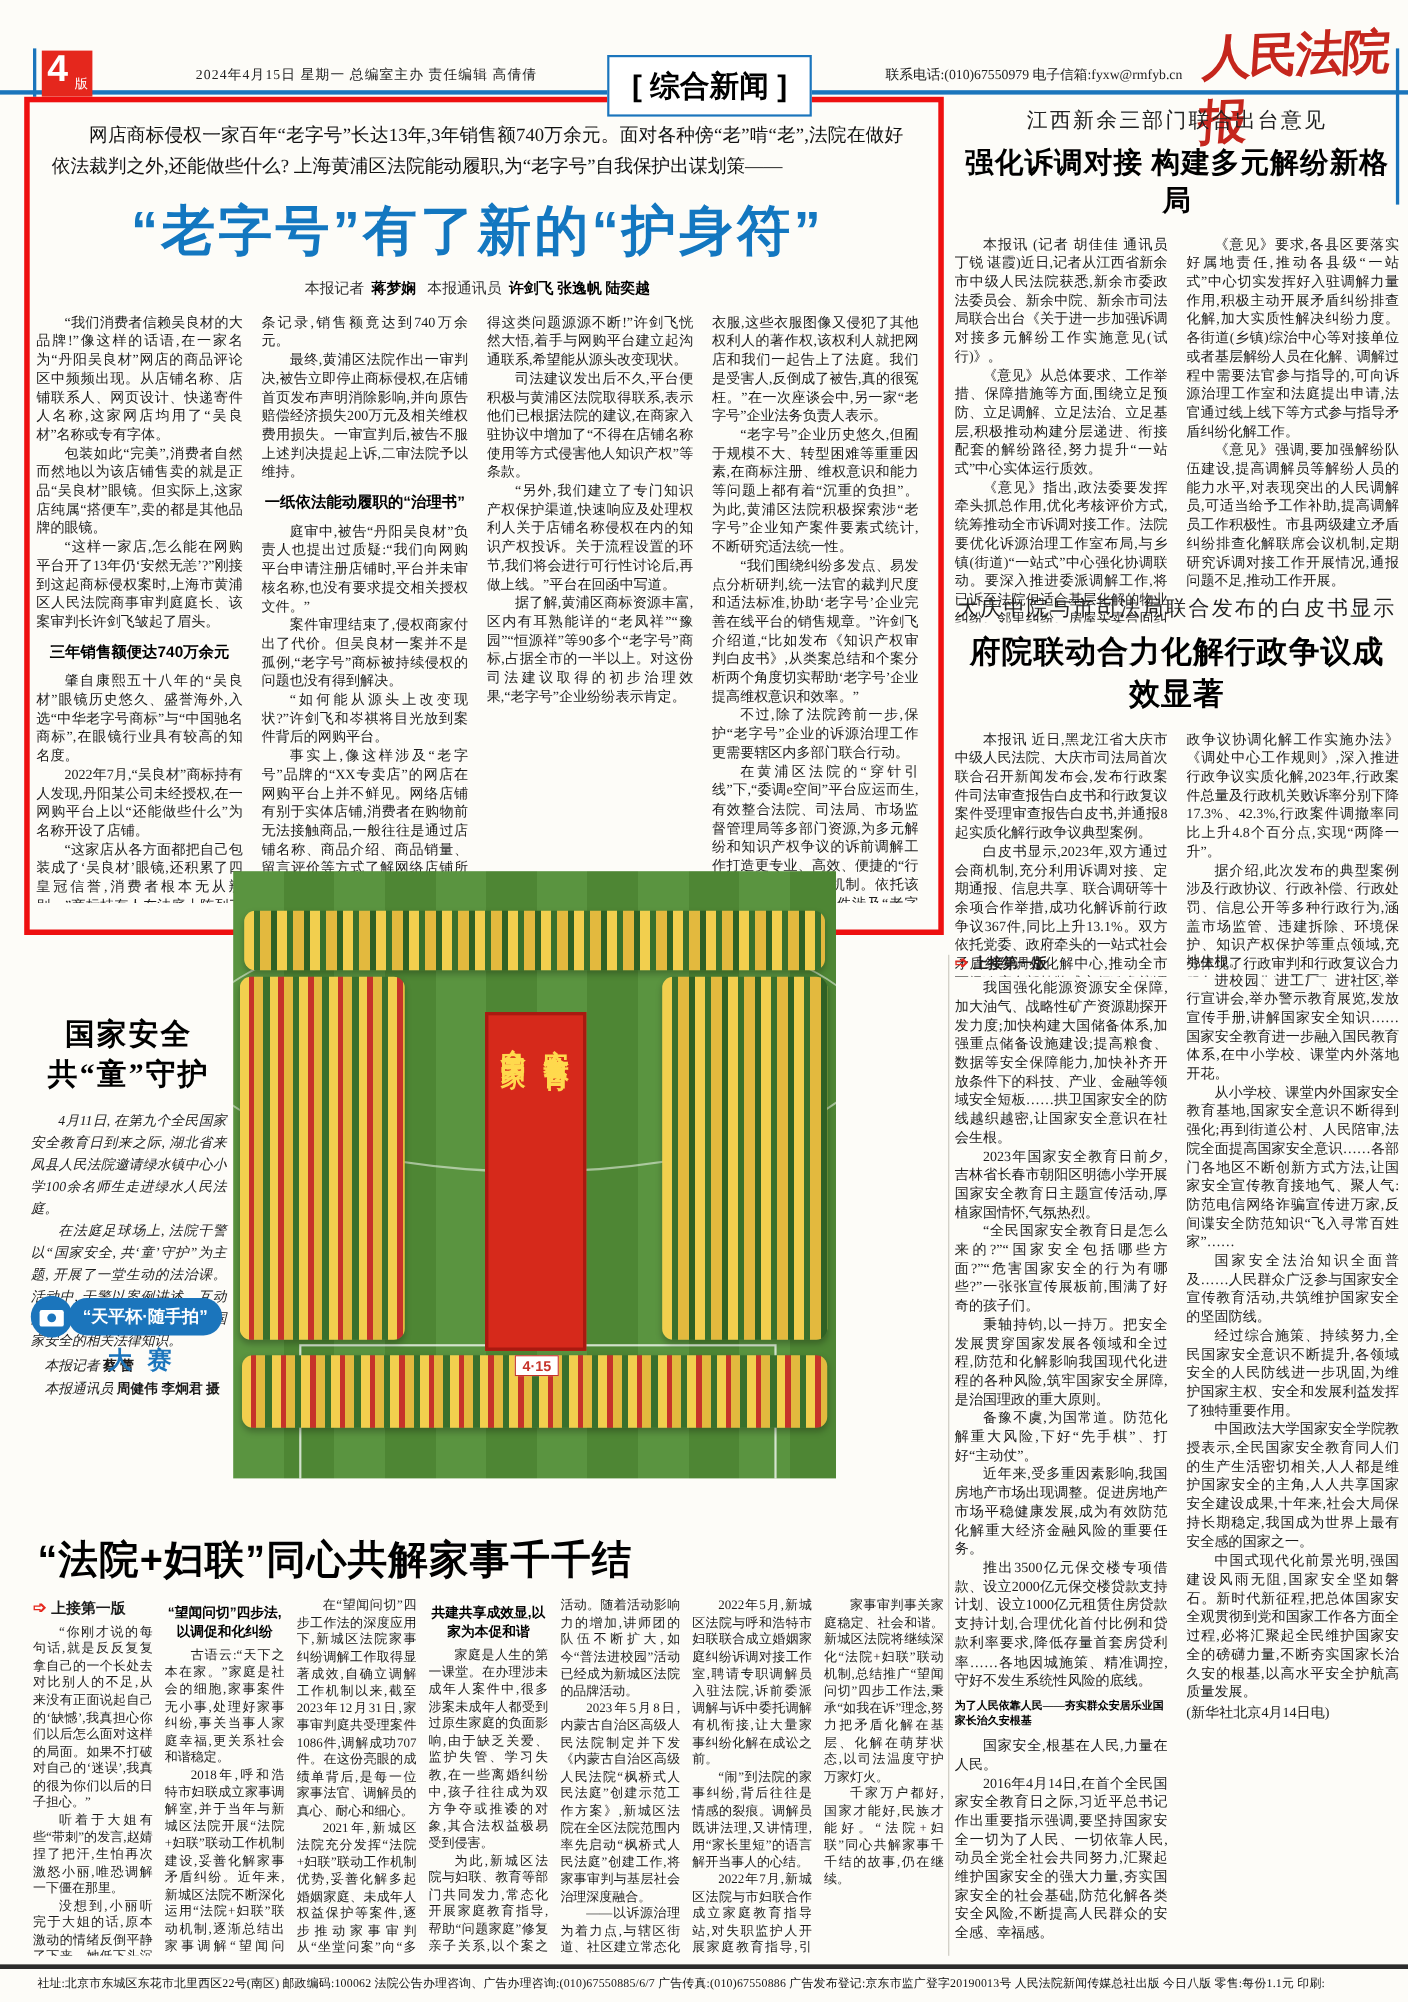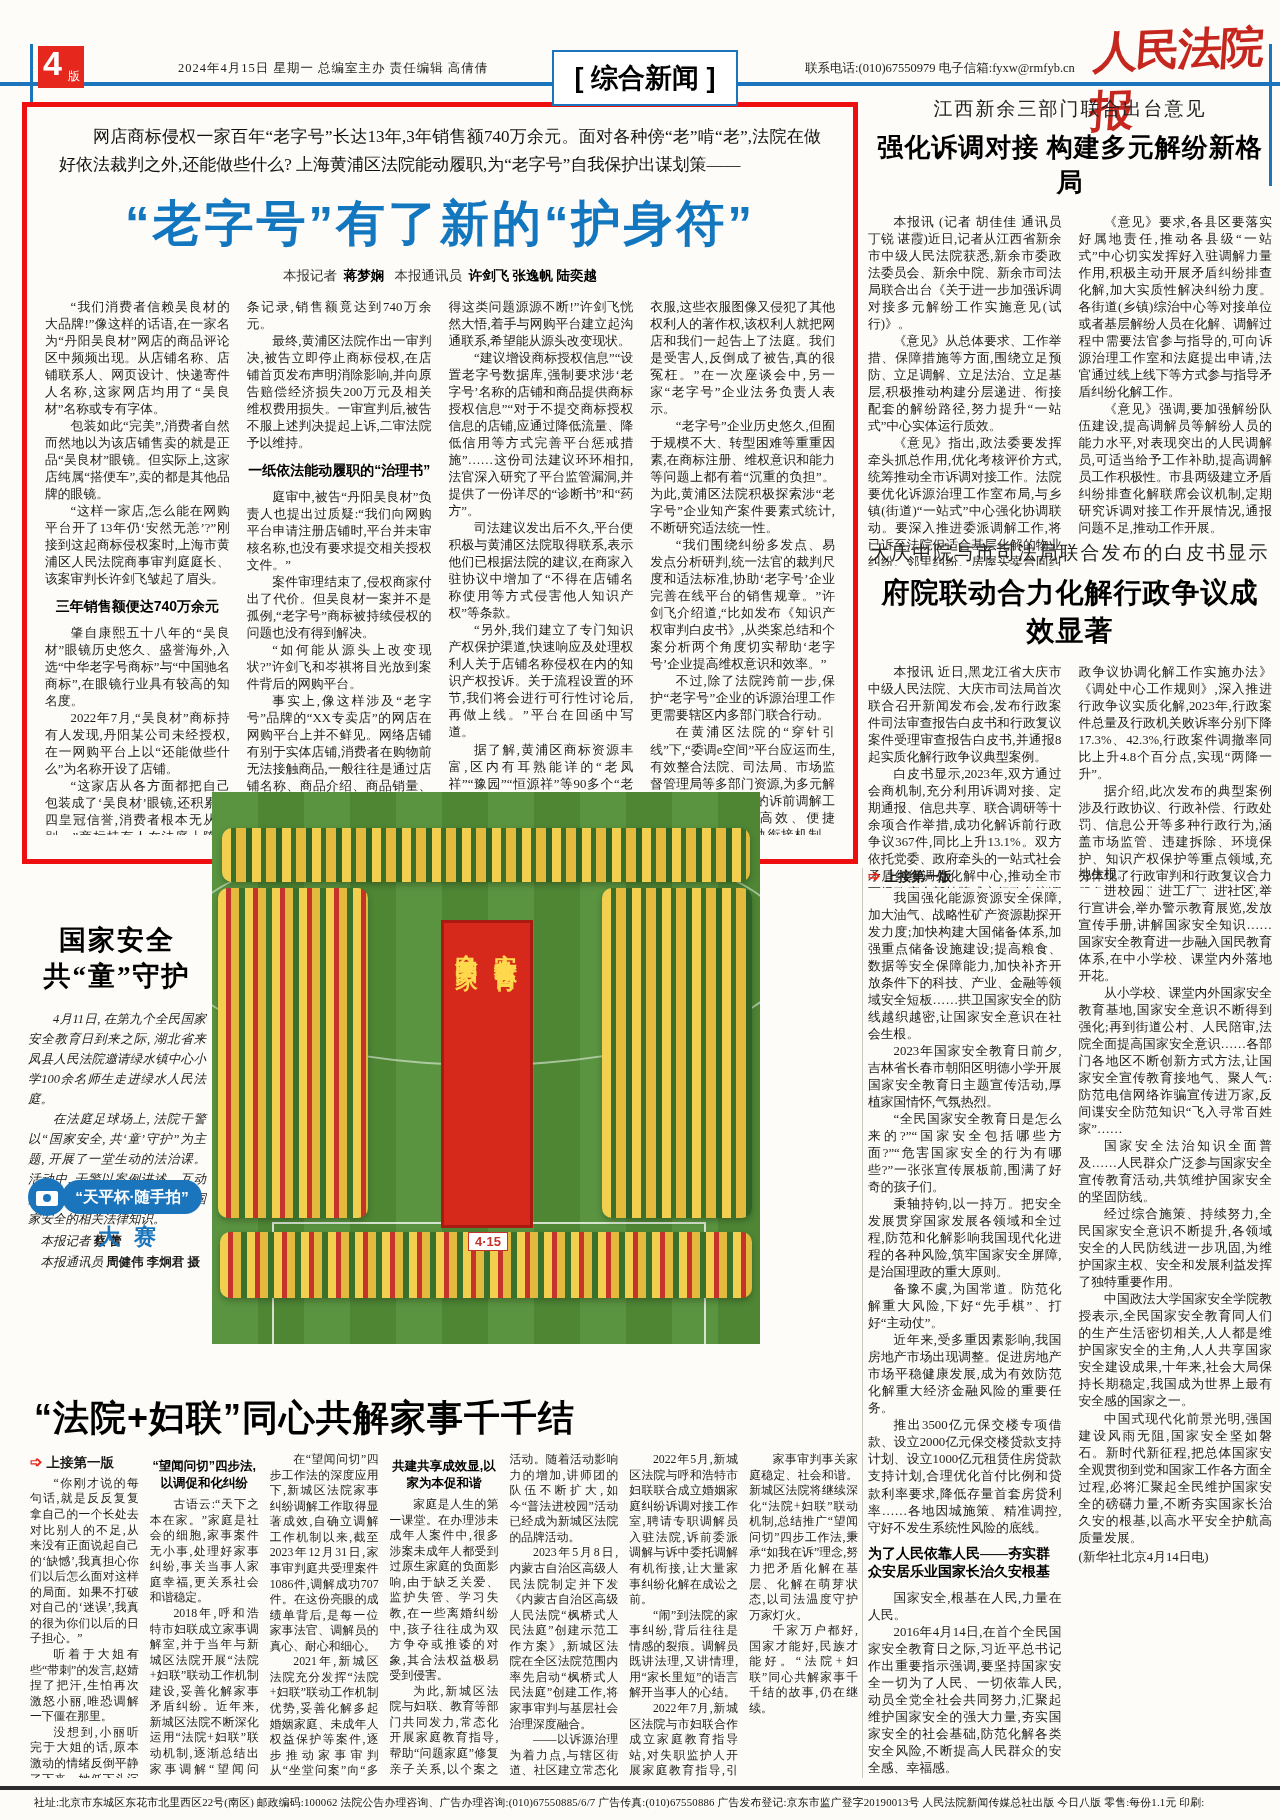--- a/index.html
+++ b/index.html
@@ -12,22 +12,22 @@
   .pagenum .num{position:absolute;left:5px;top:-2px;font-size:34px;font-weight:bold;font-family:"Liberation Sans",sans-serif;}
   .pagenum .ban{position:absolute;right:4px;bottom:3px;font-size:12px;}
   .dateline{position:absolute;left:178px;top:60px;font-size:12.5px;letter-spacing:1px;color:#222;}
   .contact{position:absolute;left:805px;top:60px;font-size:12.5px;color:#222;}
   .masthead{position:absolute;left:1092px;top:20px;font-size:44px;font-weight:bold;color:#c5261d;
             transform:skewX(-6deg) rotate(-2deg);letter-spacing:-2px;font-family:"Liberation Serif",serif;}
   .sectionbox{position:absolute;left:552px;top:50px;width:182px;height:52px;background:#fff;
               border:2px solid #1b75bc;display:flex;align-items:center;justify-content:center;
               font-family:"Liberation Sans",sans-serif;font-size:27px;font-weight:bold;color:#000;z-index:3;}
   
-  .feature{position:absolute;left:22px;top:102px;width:836px;height:762px;border:5px solid #ee1010;
-           background:#fdfcf8;box-sizing:border-box;padding:12px 18px 10px 18px;}
+  .feature{position:absolute;left:22px;top:88px;width:836px;height:762px;border:5px solid #ee1010;
+           background:#fdfcf8;box-sizing:border-box;padding:12px 18px 10px 6px;}
   .feature .intro{font-size:17px;line-height:1.65;text-align:justify;text-indent:2em;margin:4px 14px 0 14px;color:#111;}
   .feature .bighead{text-align:center;font-family:"Liberation Sans","DejaVu Sans",sans-serif;
            font-size:49px;font-weight:900;color:#1377c0;letter-spacing:3px;margin:12px 0 10px 0;}
   .feature .byline{text-align:center;font-size:13.5px;margin-bottom:14px;color:#333;}
   .feature .byline b{color:#000;}
   .cols{display:flex;gap:17px;}
   .cols .col{flex:1;overflow:hidden;font-size:12.8px;line-height:1.33;text-align:justify;}
   .feature .cols .col{height:536px;}
   .b-p{margin:0;text-indent:2em;}
   .b-cont{margin:0;text-indent:0;}
@@ -76,21 +76,21 @@
   
   .family-head{position:absolute;left:34px;top:1394px;font-family:"Liberation Sans",sans-serif;
                font-size:36px;font-weight:900;letter-spacing:1px;color:#000;}
   .family{position:absolute;left:30px;top:1452px;width:828px;height:326px;}
   .family .cols{gap:11px;}
   .family .cols .col{height:326px;font-size:11.8px;line-height:1.32;}
   .family .b-h{font-size:12.5px;margin:6px 0;}
   
   .contin{position:absolute;left:868px;top:866px;width:404px;height:914px;}
   .contin .cols .col{height:914px;}
-  .contin .b-h{text-align:left;font-family:"Liberation Serif",serif;font-size:14px;margin:8px 0;}
+  .contin .b-h{text-align:left;font-family:"Liberation Serif",serif;font-size:10px;margin:8px 0;}
   
   .footer{position:absolute;left:0;top:1786px;width:1280px;}
   .footer .rule{height:3px;background:#2c2c2c;margin:0 0 1px 0;border-top:1px solid #2c2c2c;}
   .footer .txt{margin:6px 0 0 34px;font-size:10.8px;color:#111;letter-spacing:0.2px;}
 </style>
 </head>
 <body>
 
 <div id="page">
 
@@ -130,21 +130,20 @@
           <p class="b-p">最终,黄浦区法院作出一审判决,被告立即停止商标侵权,在店铺首页发布声明消除影响,并向原告赔偿经济损失200万元及相关维权费用损失。一审宣判后,被告不服上述判决提起上诉,二审法院予以维持。</p>
           <p class="b-h">一纸依法能动履职的“治理书”</p>
           <p class="b-p">庭审中,被告“丹阳吴良材”负责人也提出过质疑:“我们向网购平台申请注册店铺时,平台并未审核名称,也没有要求提交相关授权文件。”</p>
           <p class="b-p">案件审理结束了,侵权商家付出了代价。但吴良材一案并不是孤例,“老字号”商标被持续侵权的问题也没有得到解决。</p>
           <p class="b-p">“如何能从源头上改变现状?”许剑飞和岑祺将目光放到案件背后的网购平台。</p>
           <p class="b-p">事实上,像这样涉及“老字号”品牌的“XX专卖店”的网店在网购平台上并不鲜见。网络店铺有别于实体店铺,消费者在购物前无法接触商品,一般往往是通过店铺名称、商品介绍、商品销量、留言评价等方式了解网络店铺所售商品是否为正品。</p>
           <p class="b-p">那么,网购平台监管的“红线”究竟在哪里呢?</p>
         </div>
       <div class="col">
           <p class="b-cont">得这类问题源源不断!”许剑飞恍然大悟,着手与网购平台建立起沟通联系,希望能从源头改变现状。</p>
-          <p class="b-p">“建议增设商标授权信息”“设置老字号数据库,强制要求涉‘老字号’名称的店铺和商品提供商标授权信息”“对于不提交商标授权信息的店铺,应通过降低流量、降低信用等方式完善平台惩戒措施”……这份司法建议环环相扣,法官深入研究了平台监管漏洞,并提供了一份详尽的“诊断书”和“药方”。</p>
           <p class="b-p">司法建议发出后不久,平台便积极与黄浦区法院取得联系,表示他们已根据法院的建议,在商家入驻协议中增加了“不得在店铺名称使用等方式侵害他人知识产权”等条款。</p>
           <p class="b-p">“另外,我们建立了专门知识产权保护渠道,快速响应及处理权利人关于店铺名称侵权在内的知识产权投诉。关于流程设置的环节,我们将会进行可行性讨论后,再做上线。”平台在回函中写道。</p>
           <p class="b-p">据了解,黄浦区商标资源丰富,区内有耳熟能详的“老凤祥”“豫园”“恒源祥”等90多个“老字号”商标,占据全市的一半以上。对这份司法建议取得的初步治理效果,“老字号”企业纷纷表示肯定。</p>
         </div>
       <div class="col">
           <p class="b-cont">衣服,这些衣服图像又侵犯了其他权利人的著作权,该权利人就把网店和我们一起告上了法庭。我们是受害人,反倒成了被告,真的很冤枉。”在一次座谈会中,另一家“老字号”企业法务负责人表示。</p>
           <p class="b-p">“老字号”企业历史悠久,但囿于规模不大、转型困难等重重因素,在商标注册、维权意识和能力等问题上都有着“沉重的负担”。为此,黄浦区法院积极探索涉“老字号”企业知产案件要素式统计,不断研究适法统一性。</p>
           <p class="b-p">“我们围绕纠纷多发点、易发点分析研判,统一法官的裁判尺度和适法标准,协助‘老字号’企业完善在线平台的销售规章。”许剑飞介绍道,“比如发布《知识产权审判白皮书》,从类案总结和个案分析两个角度切实帮助‘老字号’企业提高维权意识和效率。”</p>
           <p class="b-p">不过,除了法院跨前一步,保护“老字号”企业的诉源治理工作更需要辖区内多部门联合行动。</p>
           <p class="b-p">在黄浦区法院的“穿针引线”下,“委调e空间”平台应运而生,有效整合法院、司法局、市场监督管理局等多部门资源,为多元解纷和知识产权争议的诉前调解工作打造更专业、高效、便捷的“行政+司法”双轨衔接机制。依托该平台,目前已有10余件涉及“老字号”企业的知识产权纠纷被成功化解。</p>

